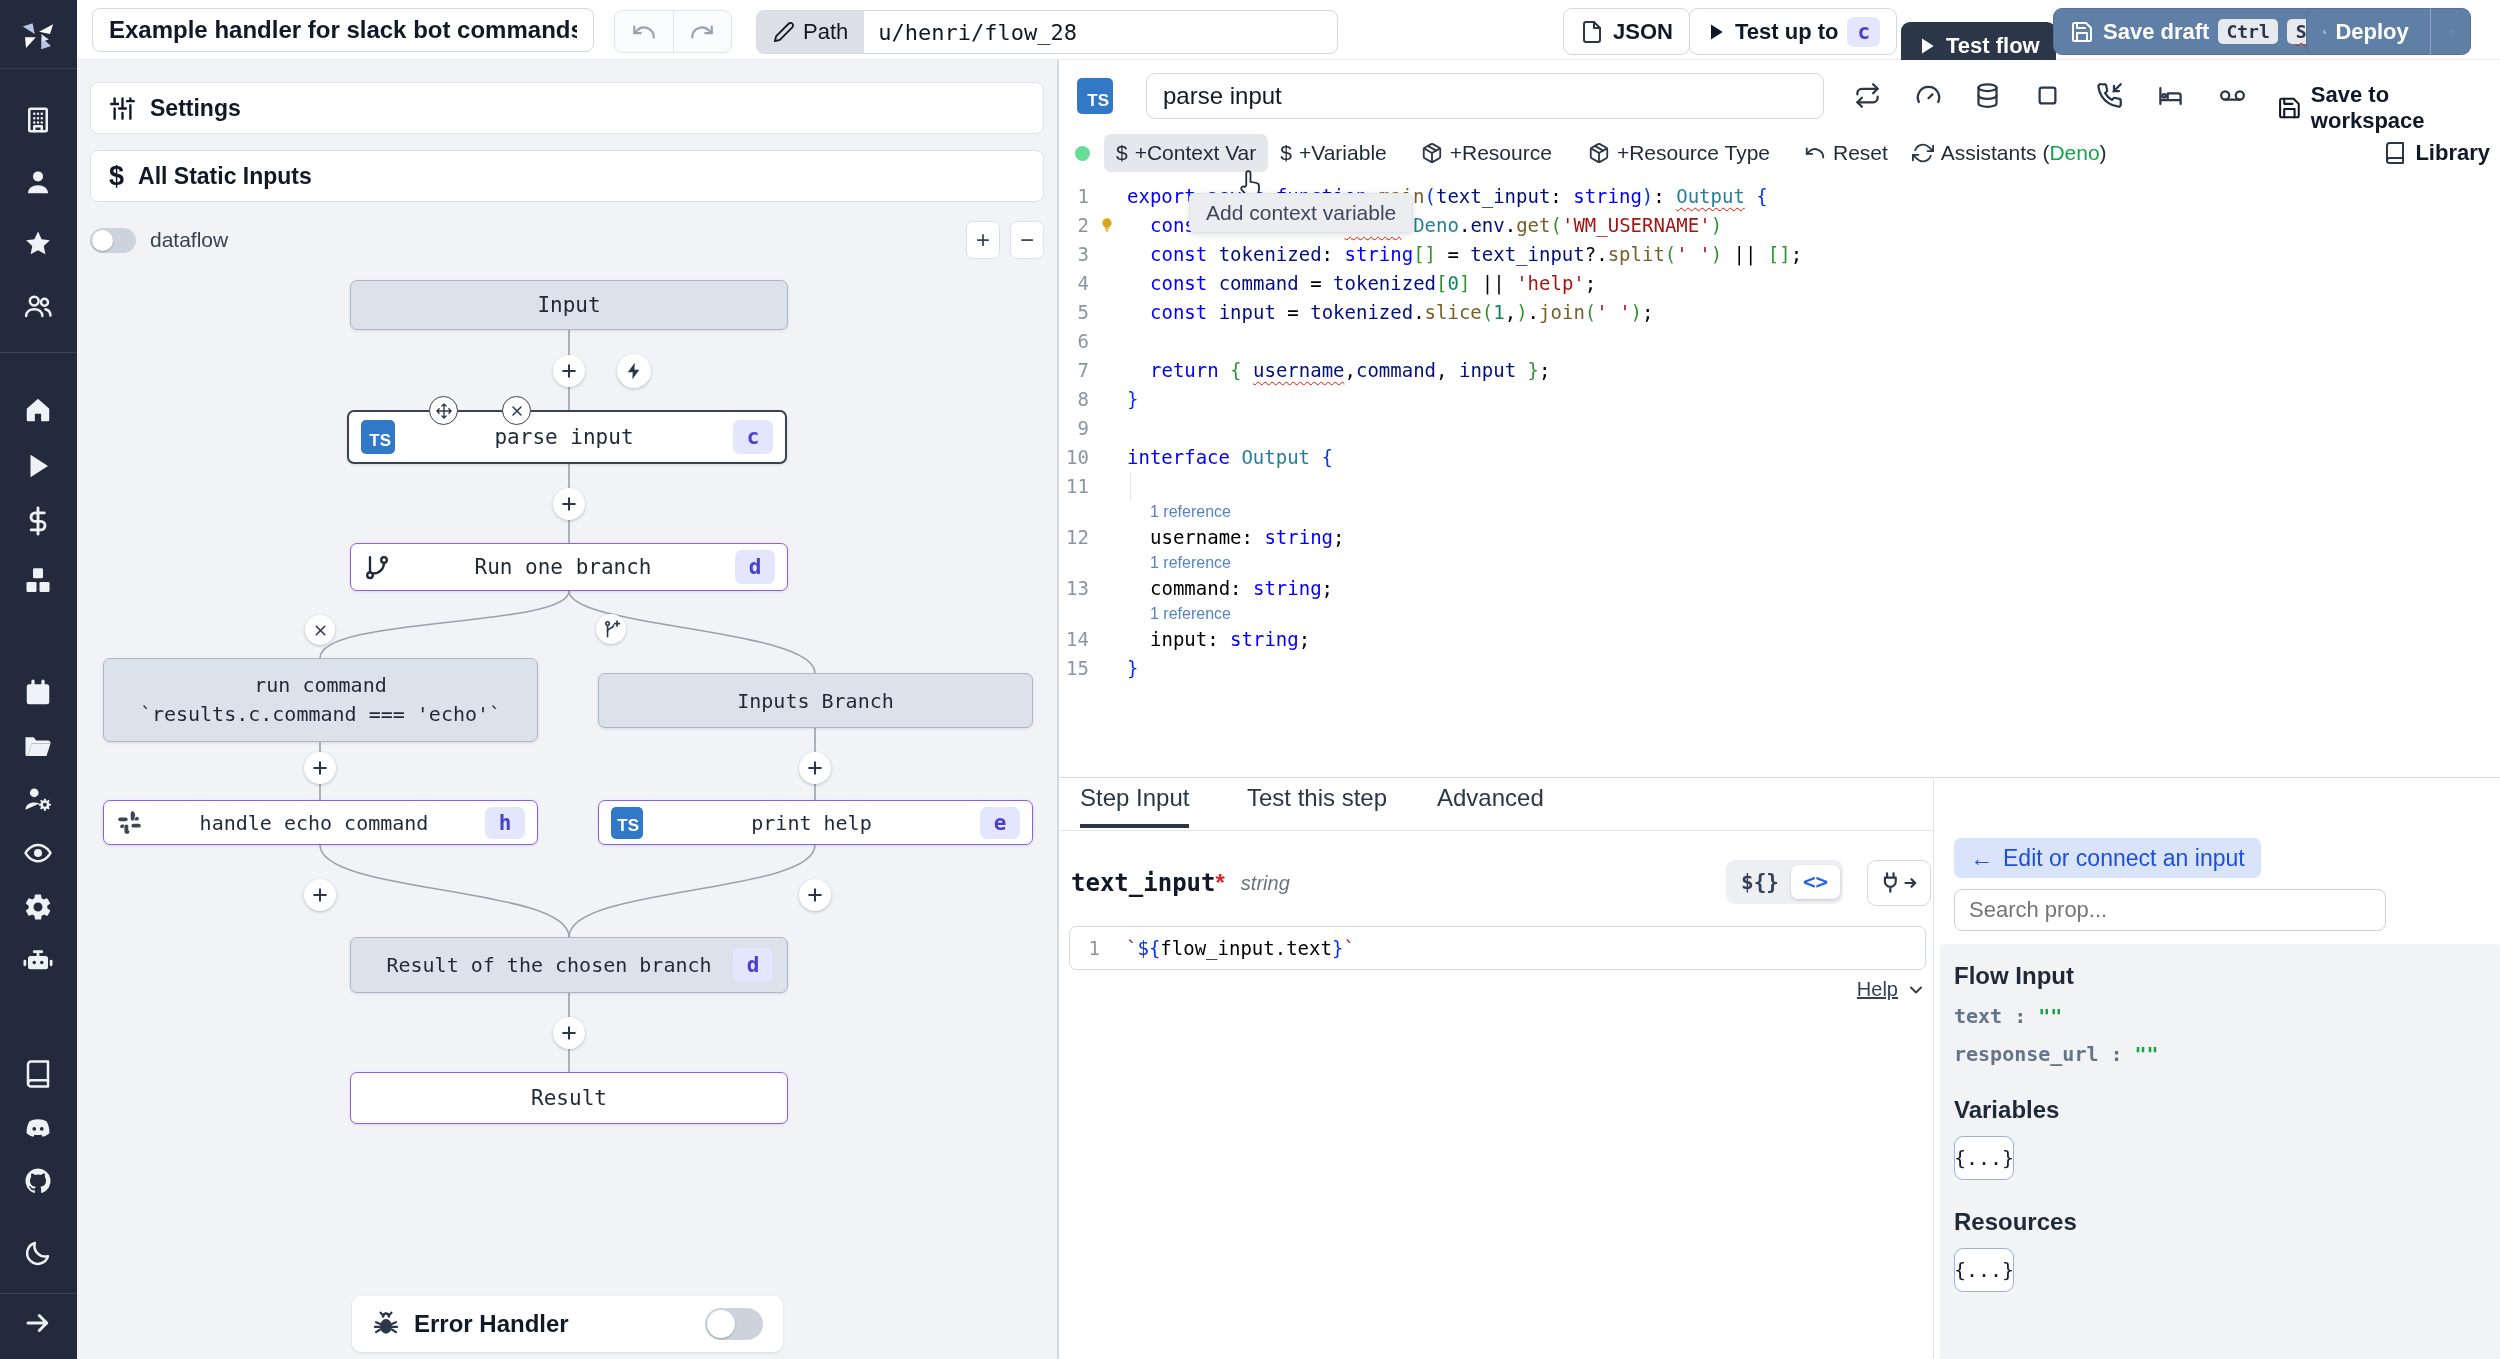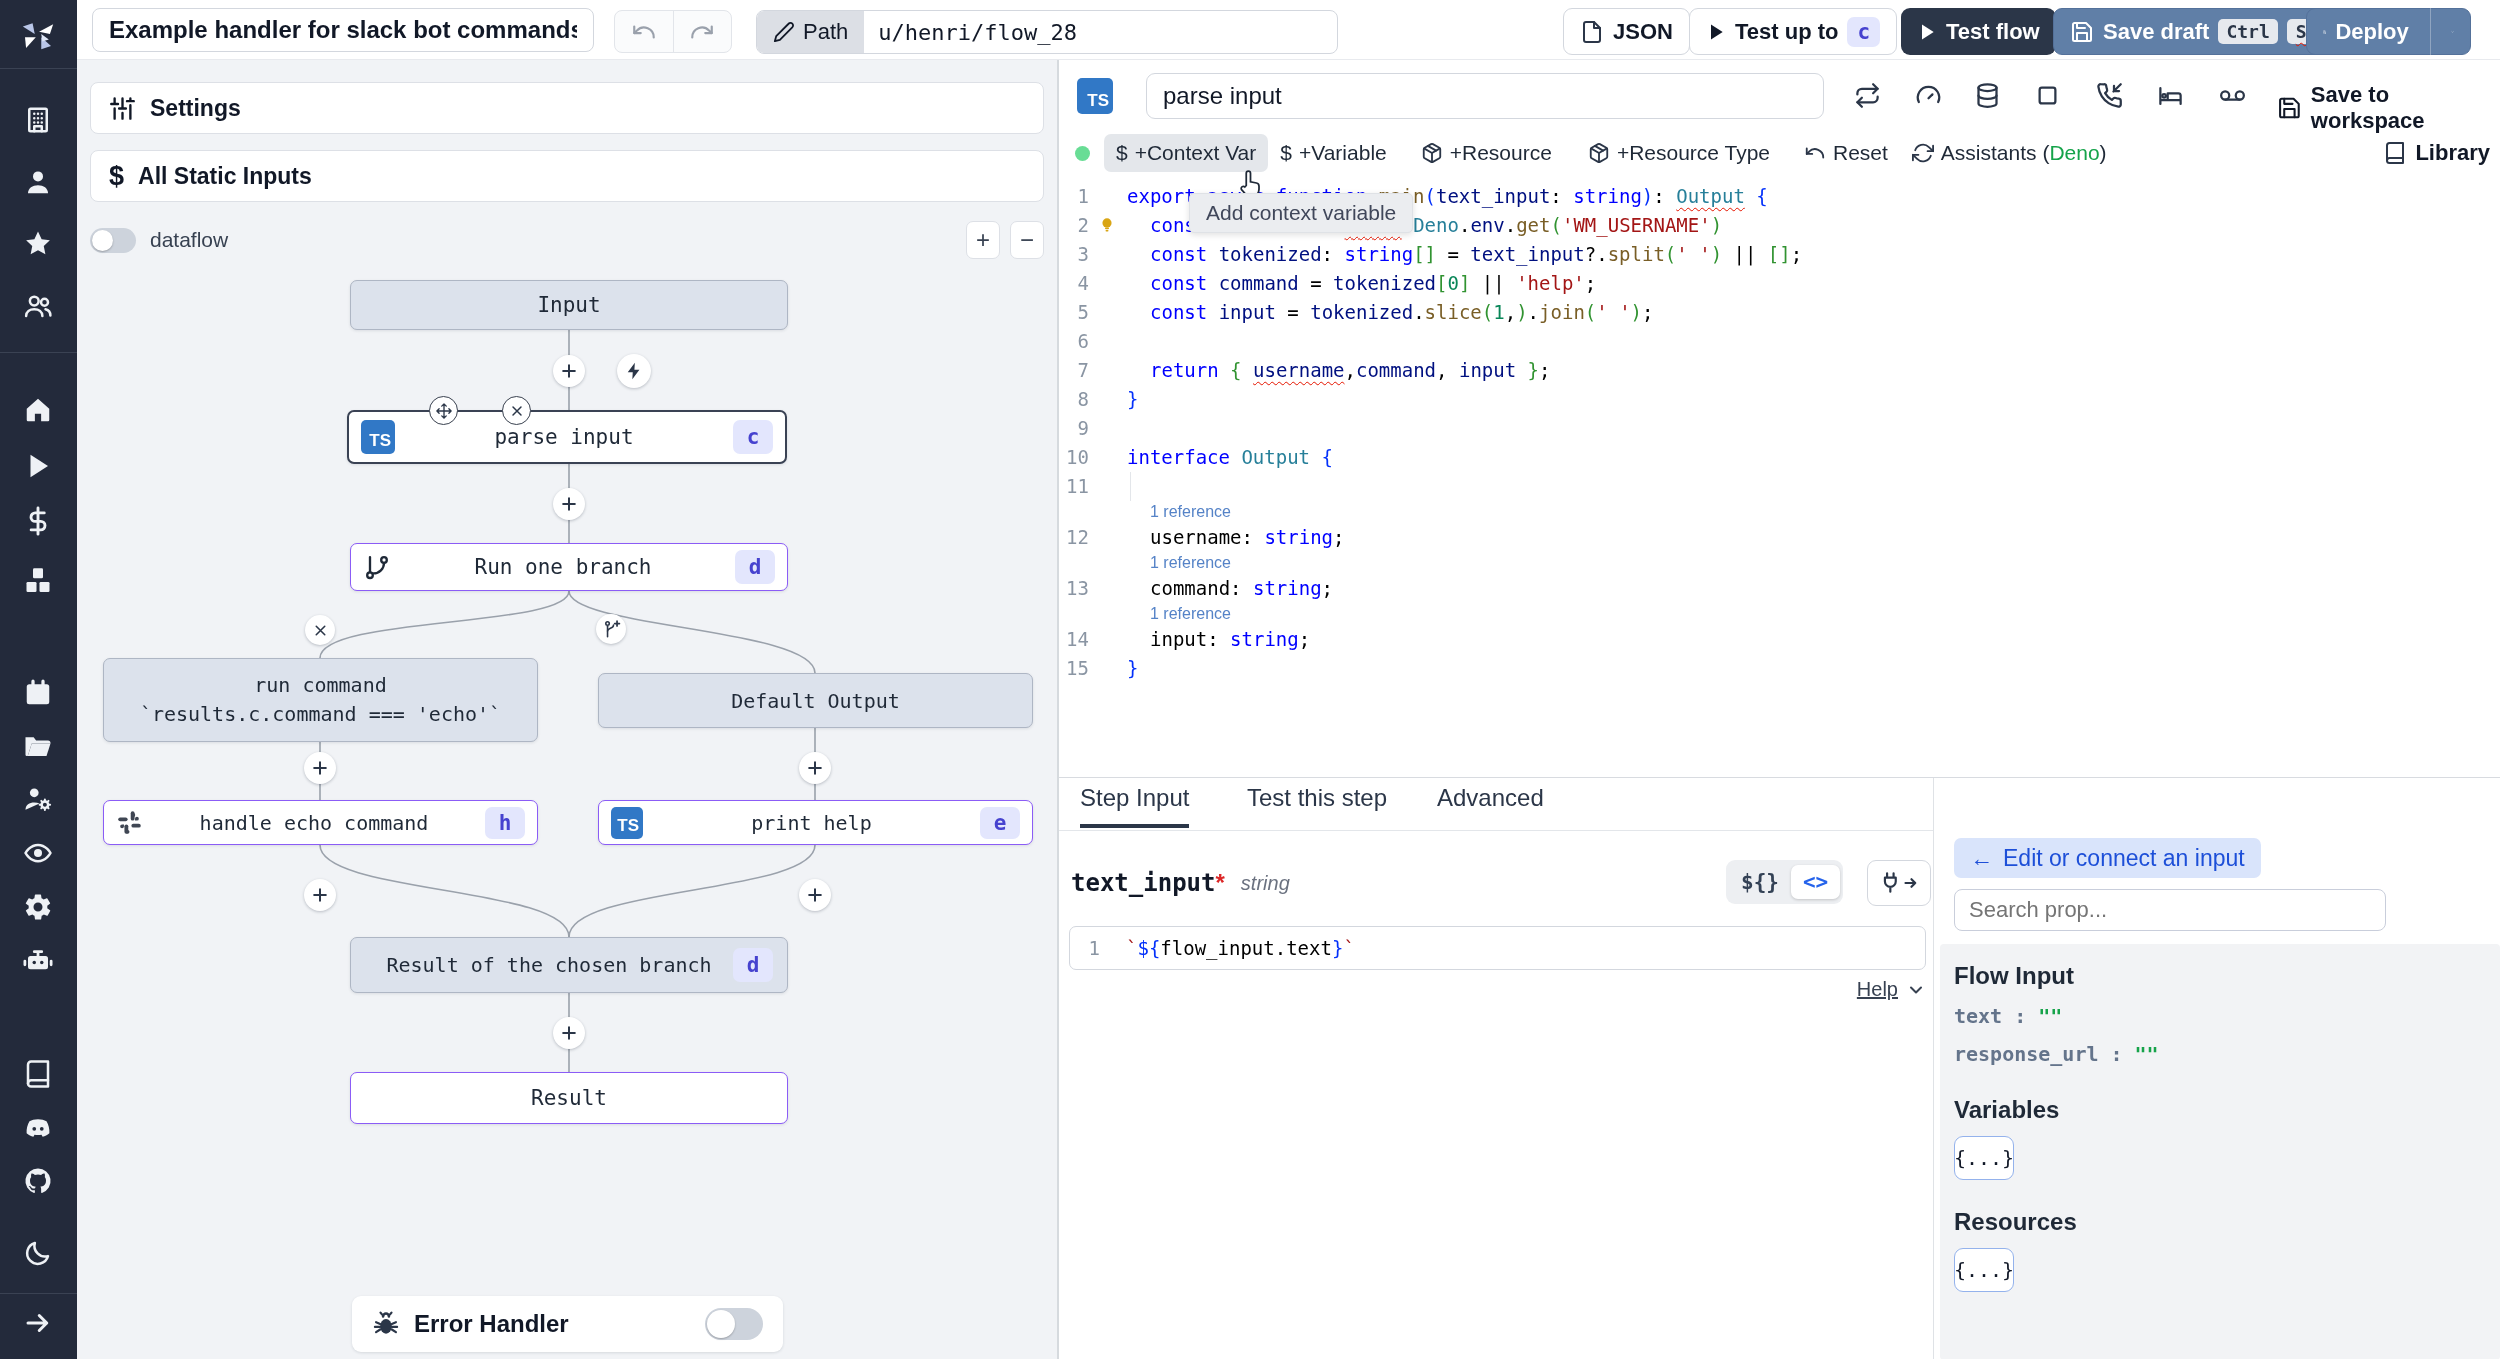--- a/index.html
+++ b/index.html
@@ -22,21 +22,21 @@
             font-family:"Liberation Sans",sans-serif;background:#fff;}
   #undoredo{left:537px;top:10px;width:116px;height:41px;border:1px solid #e2e5ea;border-radius:8px;background:#fafbfc;display:flex;}
   #undoredo .half{width:58px;display:flex;align-items:center;justify-content:center;color:#9aa1ac;cursor:pointer;}
   #undoredo .half+.half{border-left:1px solid #e2e5ea;}
   #pathgrp{left:679px;top:10px;width:580px;height:42px;border:1px solid #d3d7de;border-radius:8px;display:flex;overflow:hidden;background:#fff;cursor:pointer;}
   #pathgrp .seg1{background:#dcdfe5;display:flex;align-items:center;gap:8px;padding:0 16px;font-size:22px;color:#111827;}
   #pathgrp .seg2{display:flex;align-items:center;padding:0 14px;font-size:22px;font-family:"DejaVu Sans Mono",monospace;color:#111827;}
   .tbtn{top:8px;height:47px;border-radius:9px;display:flex;align-items:center;gap:9px;padding:0 16px;
         font-size:22px;font-weight:700;box-sizing:border-box;cursor:pointer;}
   .tbtn.light{background:#fff;border:1px solid #d3d7de;color:#111827;}
-  .tbtn.dark{background:#2b3648;color:#fff;}
+  .tbtn.dark{background:#2b3648;color:#fff;margin-top:14px;}
   .tbtn.steel{background:#607fa7;color:#fff;border:1px solid #54719a;}
   .chip-c{background:#e3e6fd;color:#4642cf;border-radius:7px;padding:3px 10px;font-size:21px;font-family:"DejaVu Sans Mono",monospace;}
   .kbd{background:#e6e9ee;color:#2b3648;border-radius:5px;padding:2px 8px;font-size:18px;font-family:"DejaVu Sans Mono",monospace;}
   .kbd.sq{padding:2px 9px;}
 
   
   #flow{left:77px;top:60px;width:980px;height:1299px;background:#f1f3f6;}
   .fcard{left:13px;width:954px;background:#fff;border:1px solid #dde0e6;border-radius:8px;display:flex;align-items:center;gap:14px;padding:0 18px;box-sizing:border-box;cursor:pointer;}
   .fcard .lbl{font-size:23px;font-weight:700;color:#111827;}
   #dfrow{left:13px;top:158px;width:954px;height:44px;display:flex;align-items:center;}
@@ -477,21 +477,21 @@
           <path d="M16 4.5h6M19 1.5v6" stroke-width="2.2"></path>
         </svg>
       </span>
     </div>
 
   <div class="abs node gray" style="left:26px;top:598px;width:435px;height:84px;flex-direction:column;font-size:20px;line-height:29px">
     <span>run command</span>
     <span>`results.c.command === 'echo'`</span>
   </div>
   <div class="abs node gray" style="left:521px;top:613px;width:435px;height:55px;font-size:20px">
-    <span>Default Output</span>
+    <span>Inputs Branch</span>
   </div>
 
   <div class="abs circ" style="left:227px;top:692px;width:32px;height:32px">
     <span class="ico" style="width:20px;height:20px">
         <svg viewBox="0 0 24 24" fill="none" stroke="currentColor" stroke-width="2" stroke-linecap="round" stroke-linejoin="round">
           <path d="M12 5v14M5 12h14" stroke-width="2.4"></path>
         </svg>
       </span>
     </div>
   <div class="abs circ" style="left:722px;top:692px;width:32px;height:32px">

